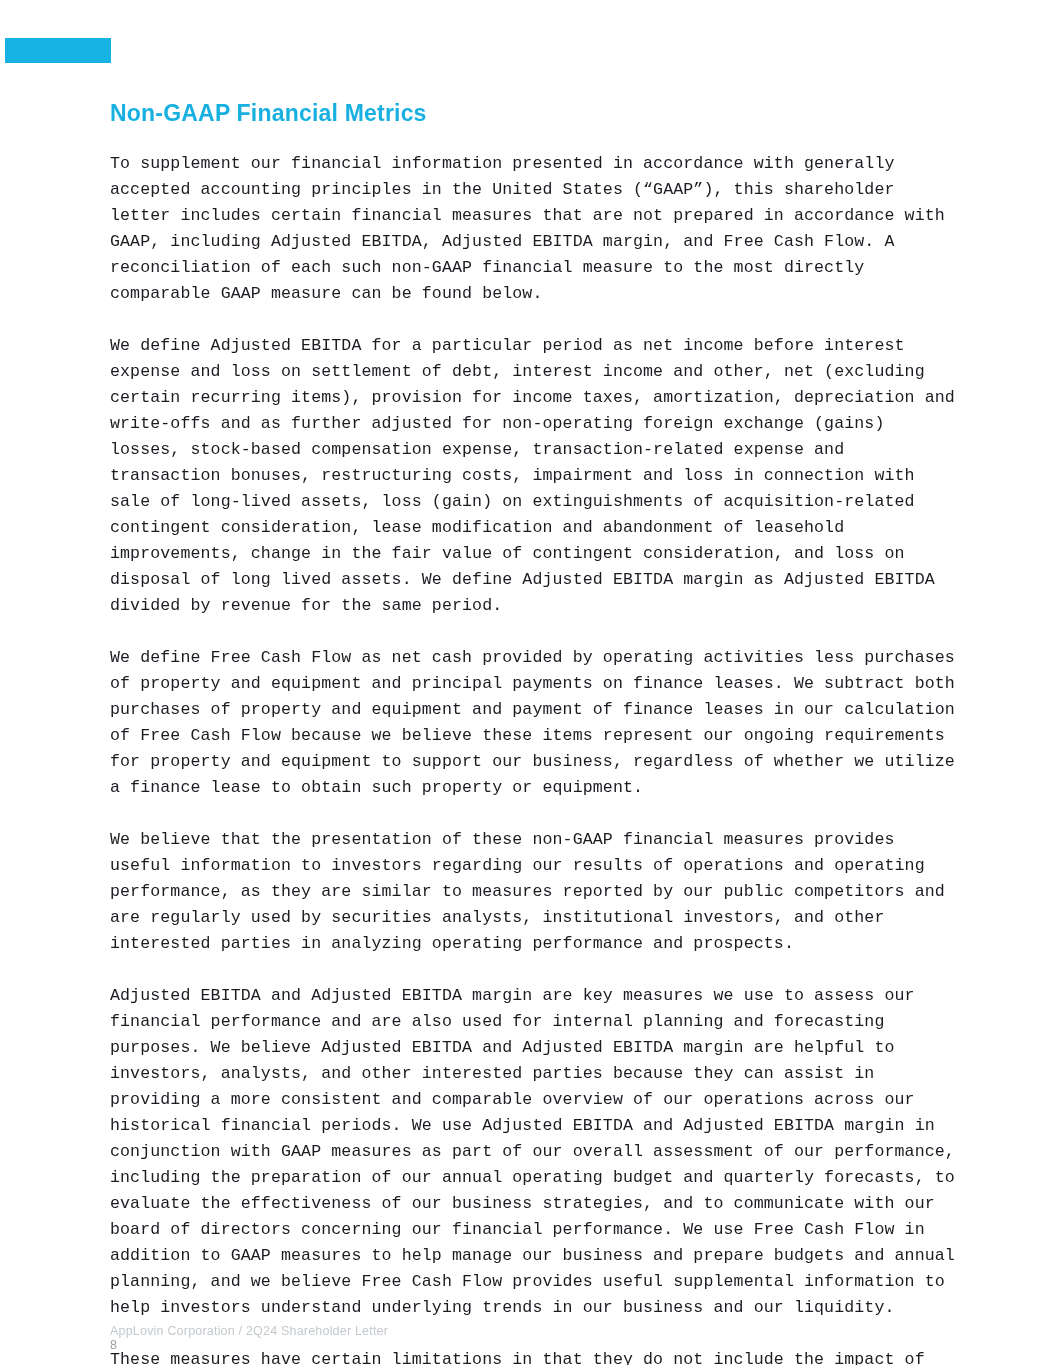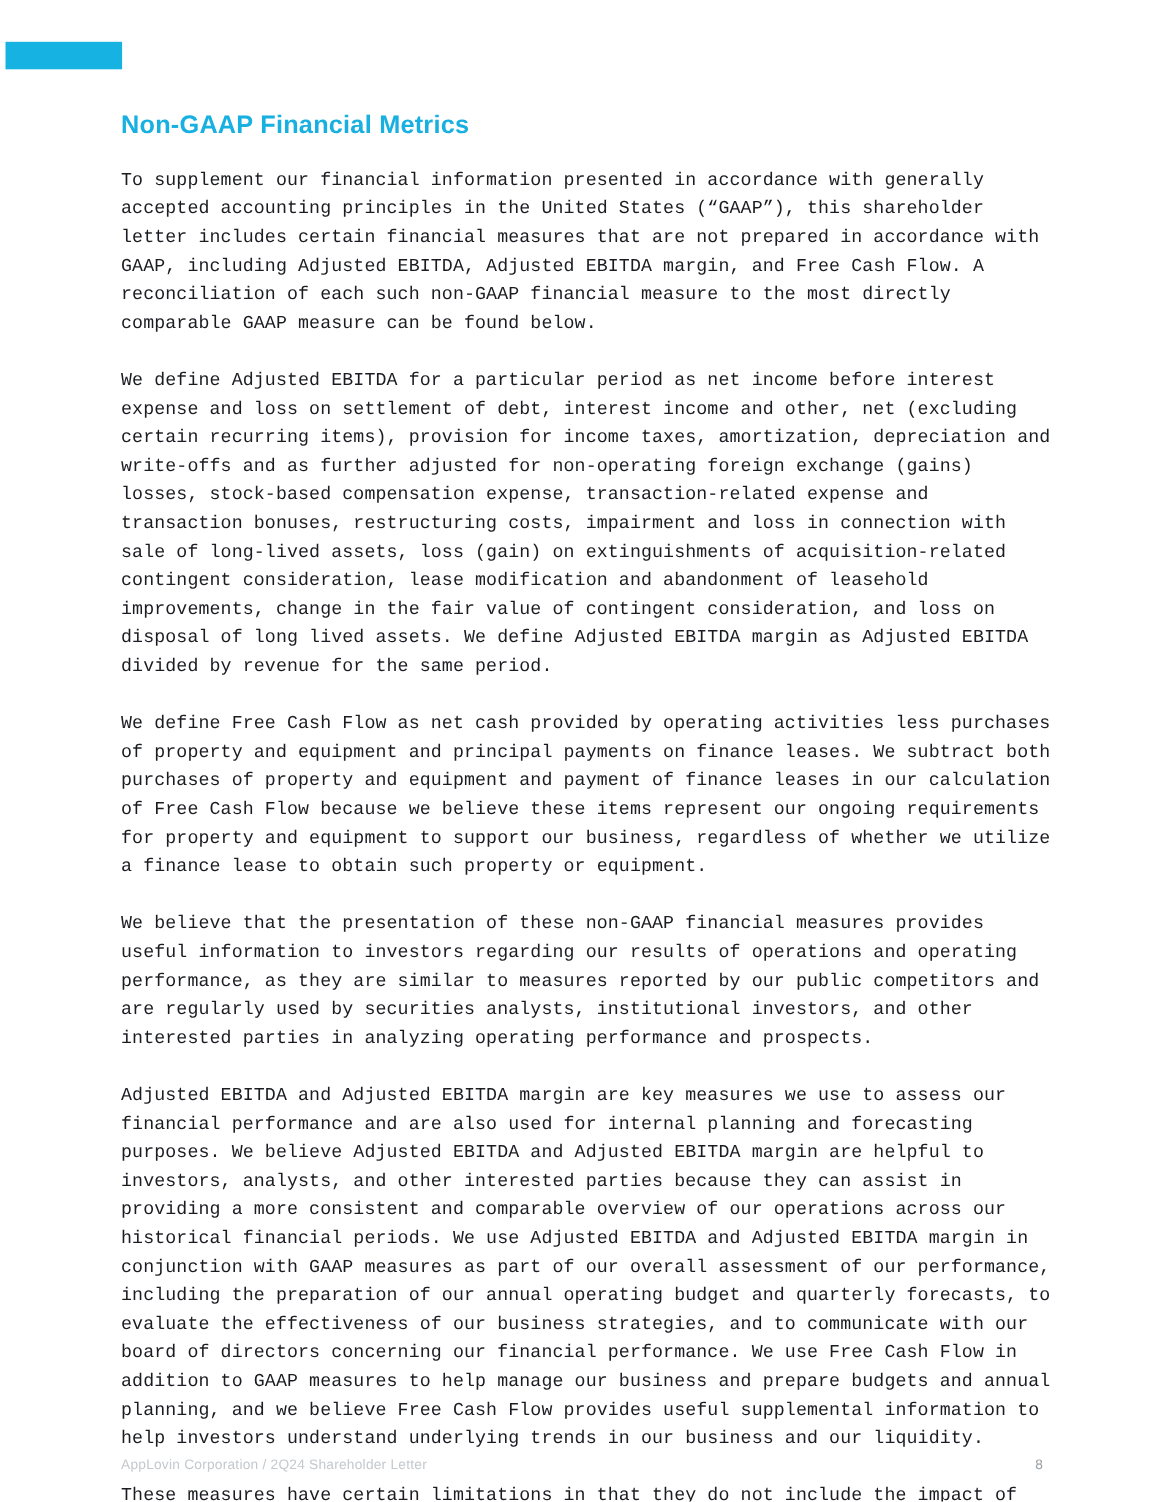--- a/index.html
+++ b/index.html
@@ -50,20 +50,21 @@
   }
   .footer {
     position: absolute;
     left: 110px;
     top: 1324px;
     width: 838px;
     display: flex;
     justify-content: space-between;
     align-items: baseline;
     font-size: 12.5px;
+    flex-direction: column;
   }
   .footer-left {
     color: #c4c9cd;
     letter-spacing: 0.2px;
   }
   .page-num {
     color: #9aa1a7;
   }
 </style>
 </head>

